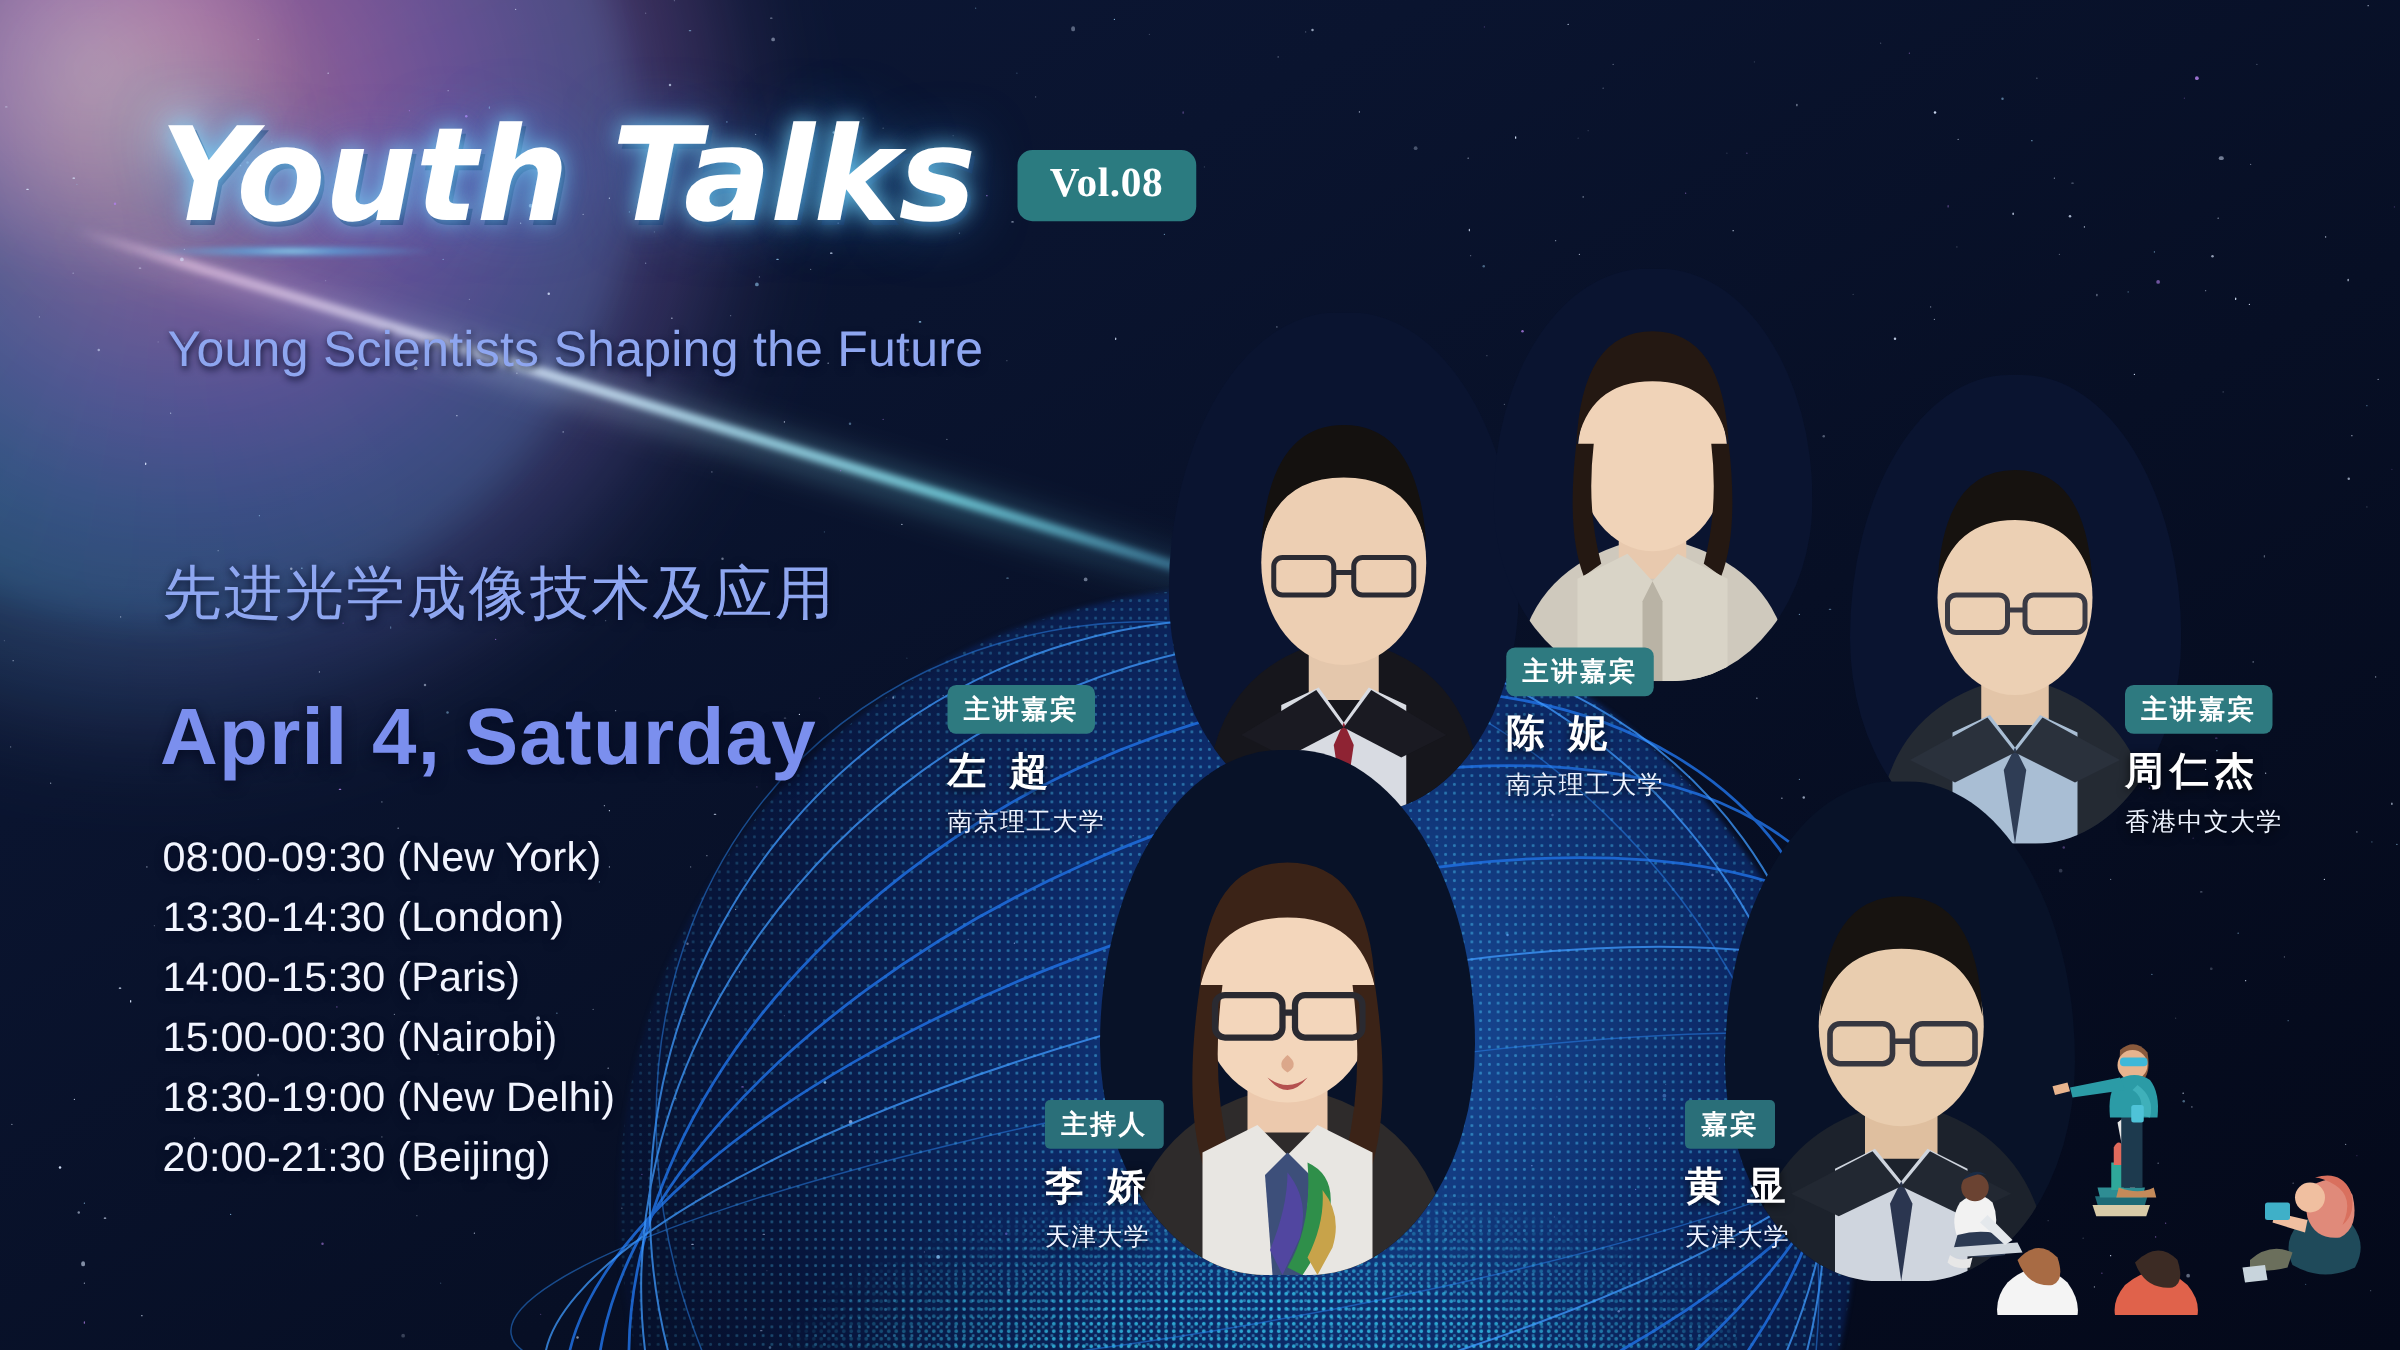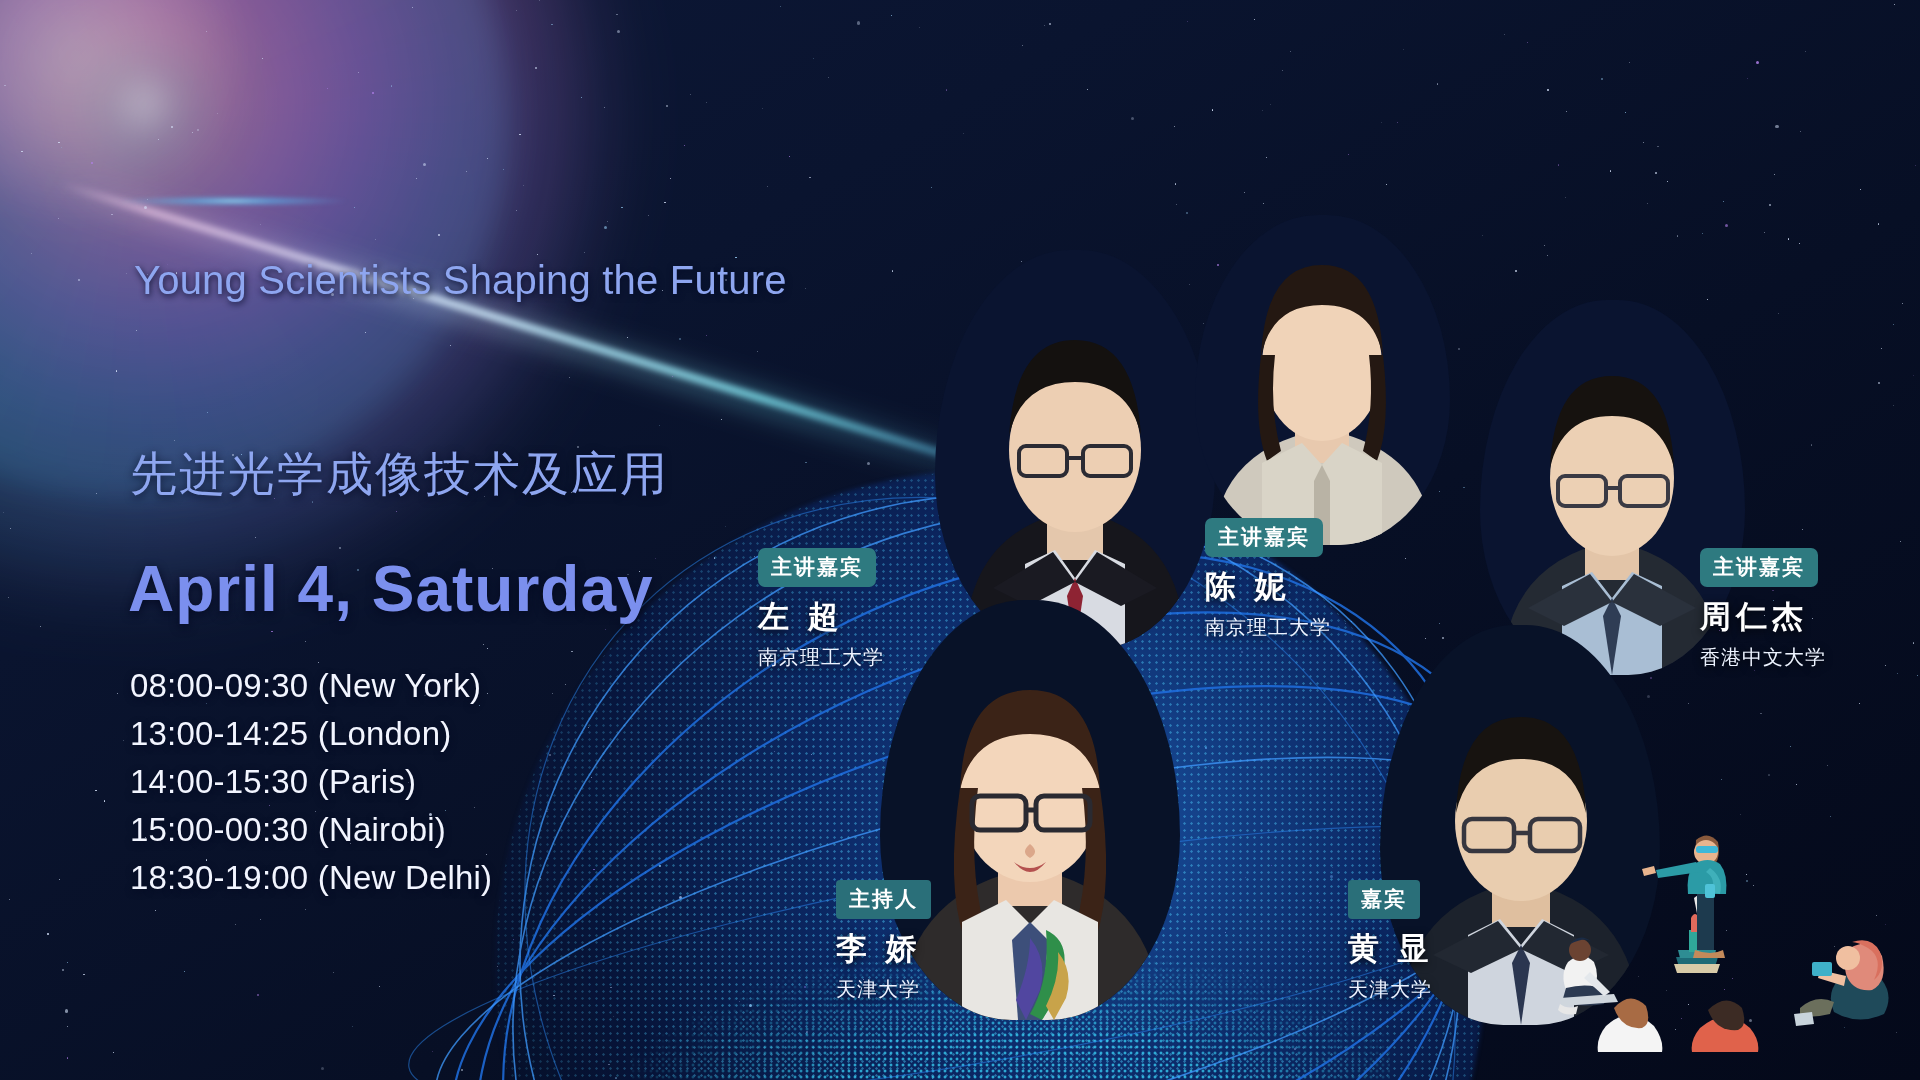--- a/index.html
+++ b/index.html
@@ -735,35 +735,40 @@
       </g>
       <g fill="none" stroke="#2a86f0" stroke-width="1.2" opacity="0.5">
         <ellipse cx="590" cy="525" rx="590" ry="95" transform="rotate(-10 590 525)"></ellipse>
         <ellipse cx="590" cy="525" rx="430" ry="500" transform="rotate(-44 590 525)"></ellipse>
       </g>
     </svg>
   </div>
 
   <div class="left-col">
 
+    <div class="title-row">
+      <div class="brand-title">Youth Talks</div>
+      <div class="vol-badge">Vol.08</div>
+    </div>
     <div class="title-flare"></div>
 
     <div class="tagline">Young Scientists Shaping the Future</div>
 
 
     <div class="topic-cn">先进光学成像技术及应用</div>
 
     <div class="date">April  4,  Saturday</div>
 
     <ul class="times" id="times-list">
         <li>08:00-09:30 (New York)</li>
-        <li>13:00-14:25 (London)</li>
+        <li>13:30-14:30 (London)</li>
         <li>14:00-15:30 (Paris)</li>
         <li>15:00-00:30 (Nairobi)</li>
         <li>18:30-19:00 (New Delhi)</li>
+        <li>20:00-21:30 (Beijing)</li>
       </ul>
   </div>
 
 
   <div class="portrait" style="left:935px; top:250px; width:280px; height:400px;">
     <svg class="ph" viewBox="0 0 280 400" preserveAspectRatio="xMidYMid slice">
       <rect width="280" height="400" fill="#0a1430"></rect>
       <path d="M30 400 q0-120 110-140 q110 20 110 140z" fill="#16161c"></path>
       <path d="M112 250 h56 v60 h-56z" fill="#e4c7ac"></path>
       <ellipse cx="140" cy="200" rx="66" ry="82" fill="#edcfb3"></ellipse>

